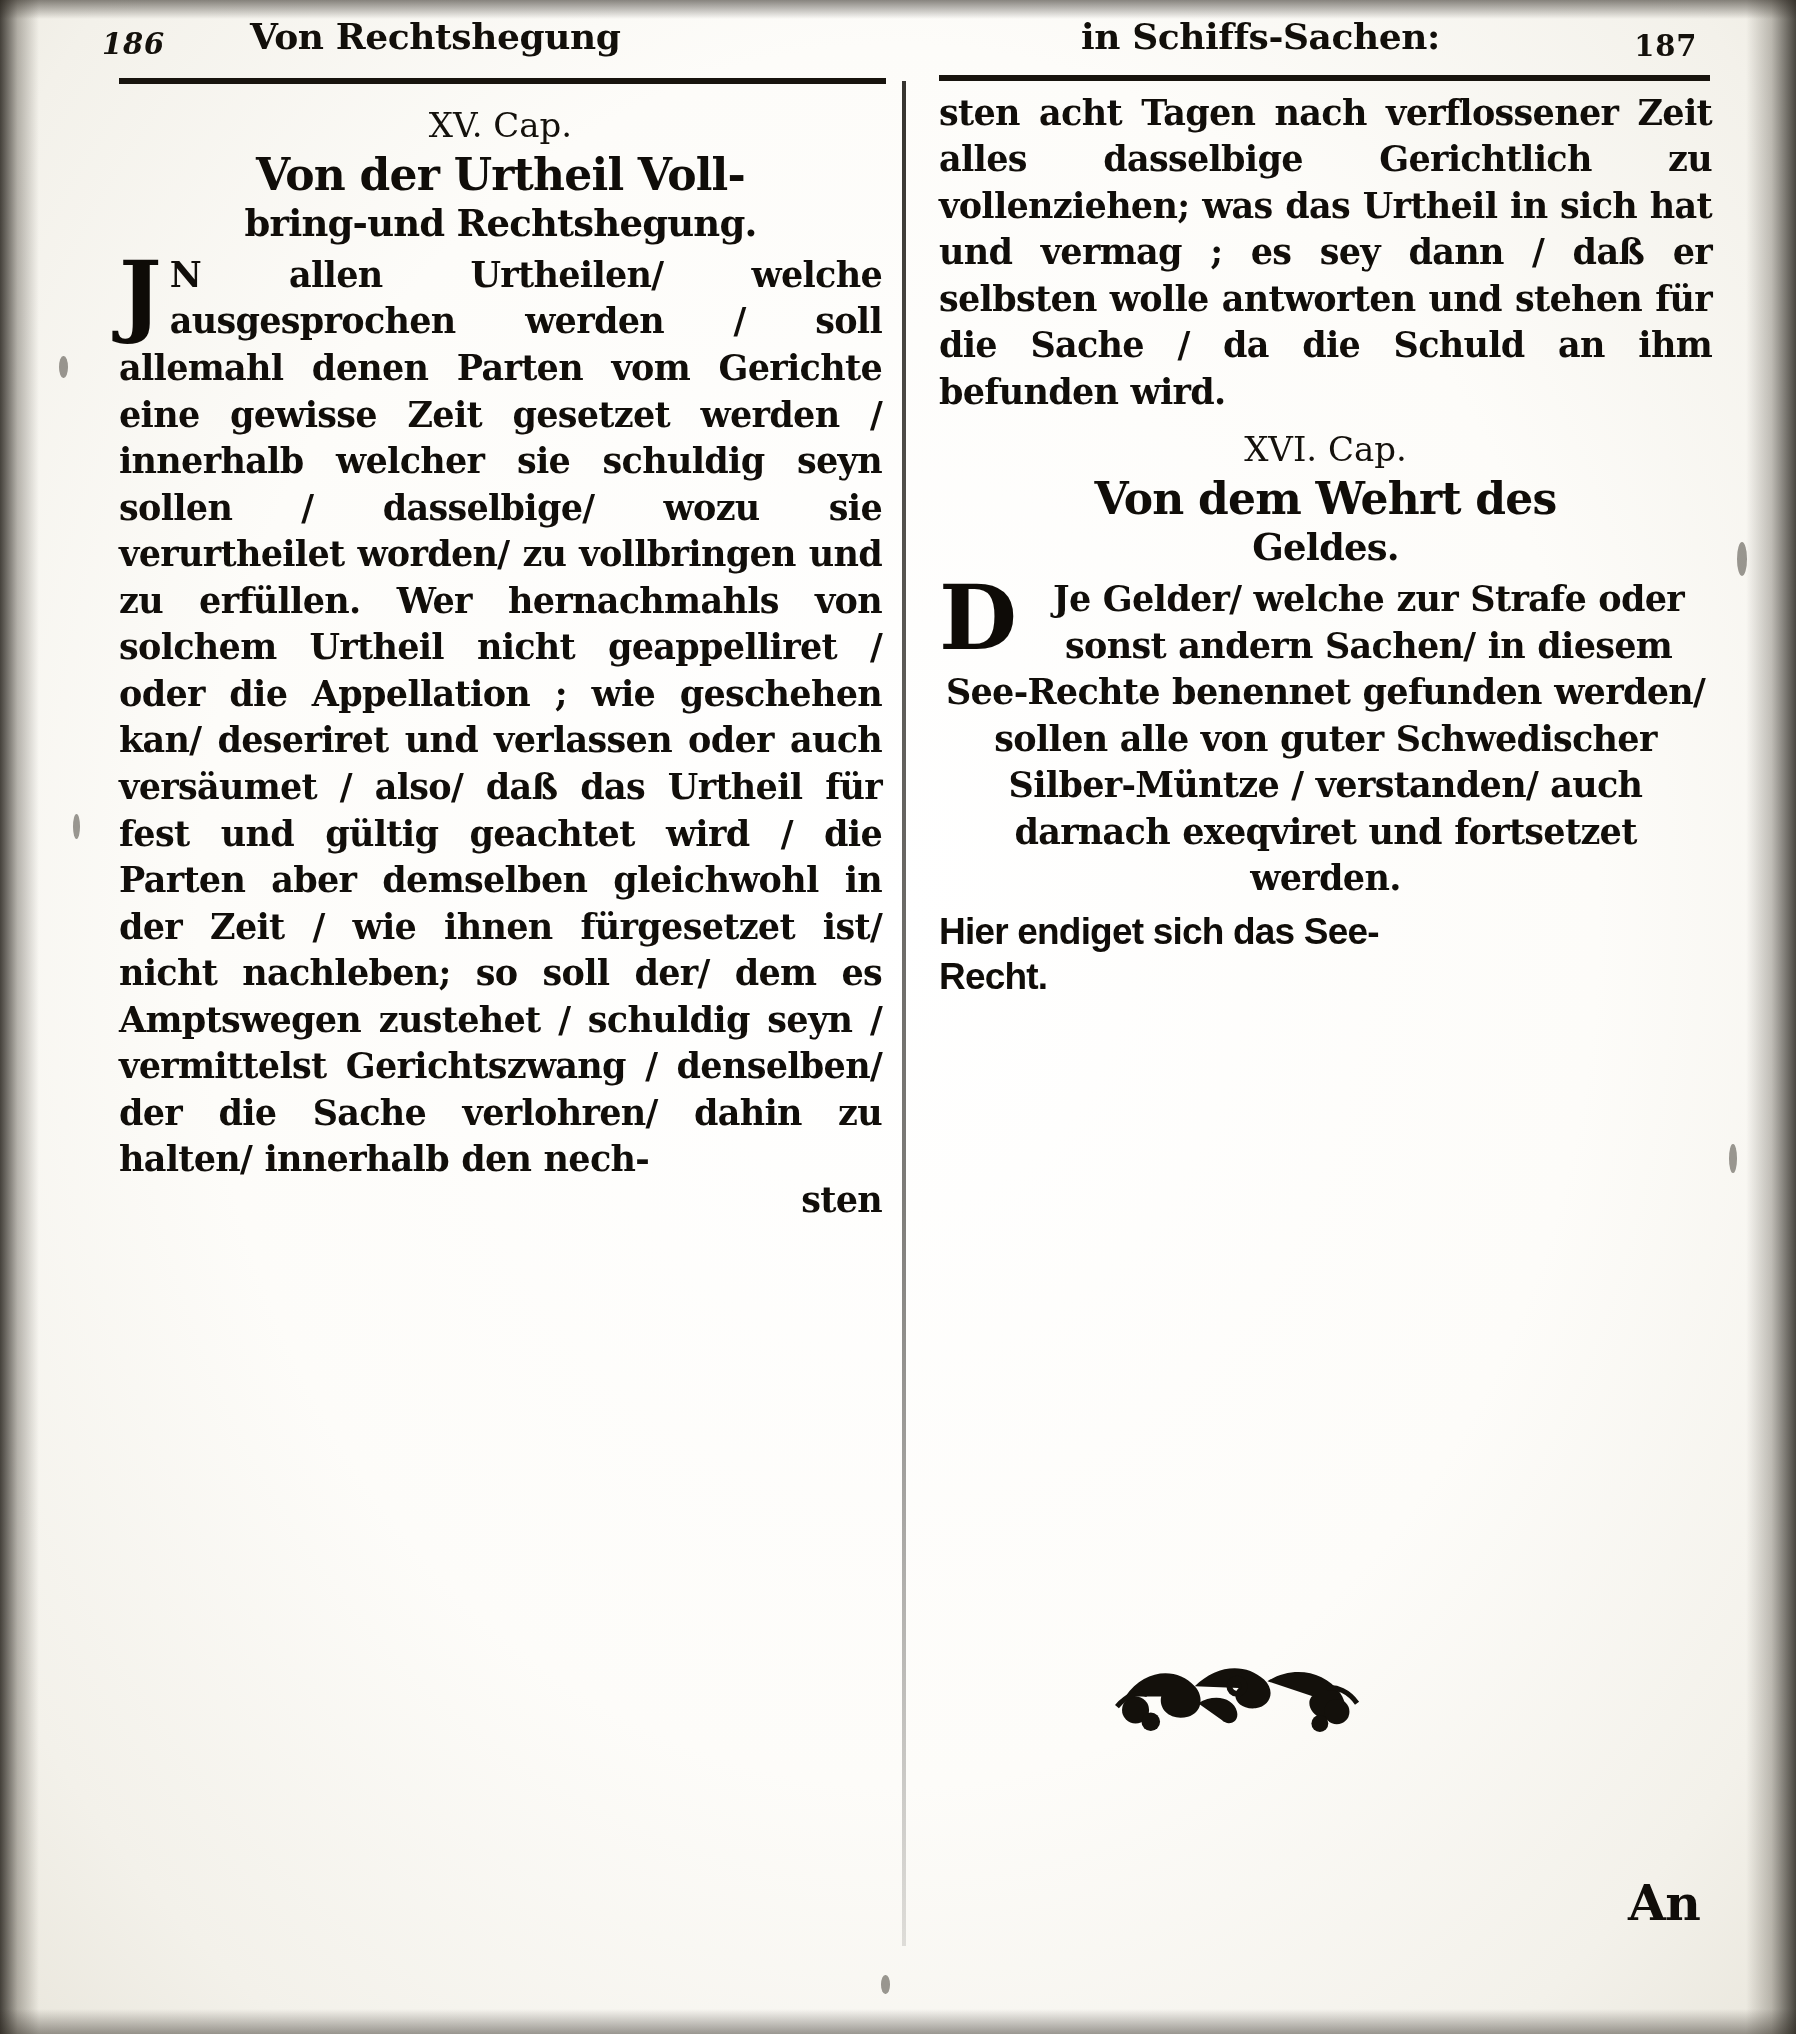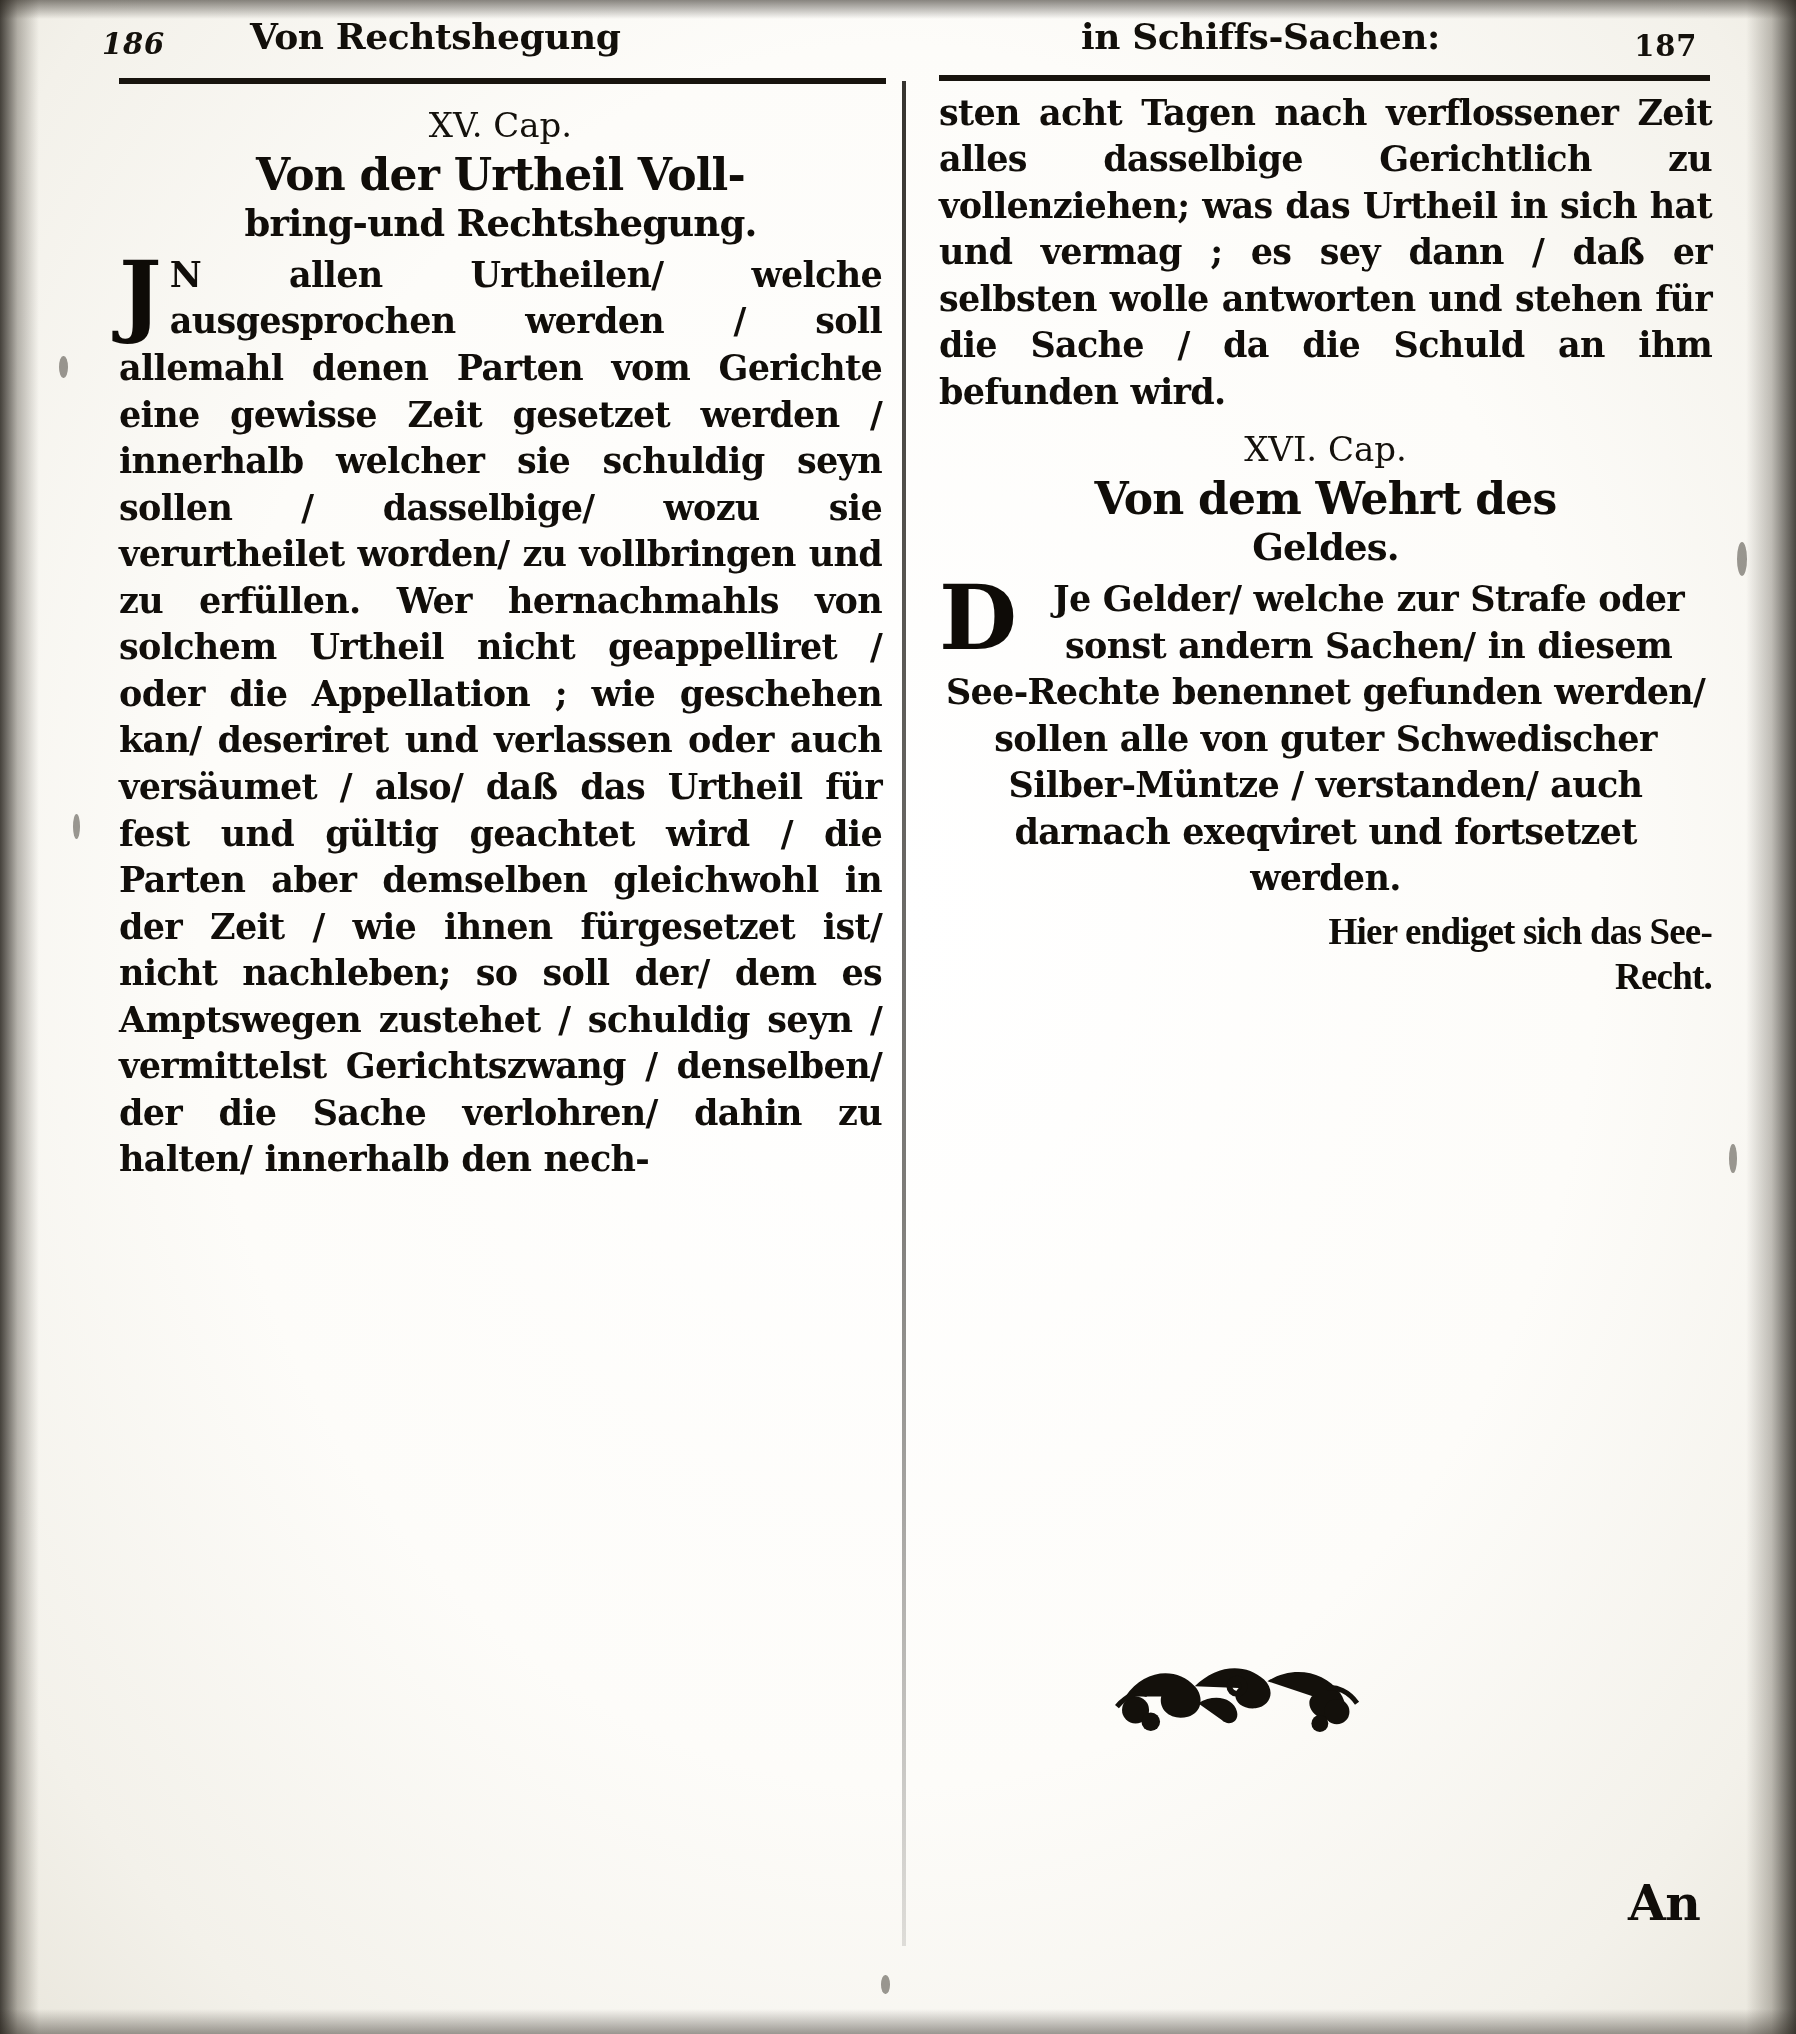--- a/index.html
+++ b/index.html
@@ -185,22 +185,22 @@
     text-align: right;
     font-family: "DejaVu Serif", serif;
     font-weight: bold;
     font-size: 35px;
     color: #110e0a;
     margin-top: -3.4px;
     letter-spacing: -0.7px;
   }
 
   .centered-block {
-    text-align: right;
-    font-family: Liberation Serif, serif;
+    text-align: left;
+    font-family: Liberation Sans, sans-serif;
     font-weight: bold;
     font-size: 37px;
     line-height: 1.2;
     color: #100d09;
     letter-spacing: -0.8px;
     margin-top: 8.5px;
   }
 
   .ornament {
     position: absolute;
@@ -254,20 +254,21 @@
 
   <div class="col col-left">
     <div class="chaphead rom">XV. Cap.</div>
     <div class="chaptitle fraktur">Von der Urtheil Voll-</div>
     <div class="chapsub fraktur">bring-und Rechtshegung.</div>
 
     <div class="dropcap-para">
       <span class="dropcap fraktur">J</span>
       <div class="body fraktur">N allen Urtheilen/ welche ausgesprochen werden / soll allemahl denen Parten vom Gerichte eine gewisse Zeit gesetzet werden / innerhalb welcher sie schuldig seyn sollen / dasselbige/ wozu sie verurtheilet worden/ zu vollbringen und zu erfüllen. Wer hernachmahls von solchem Urtheil nicht geappelliret / oder die Appellation ; wie geschehen kan/ deseriret und verlassen oder auch versäumet / also/ daß das Urtheil für fest und gültig geachtet wird / die Parten aber demselben gleichwohl in der Zeit / wie ihnen fürgesetzet ist/ nicht nachleben; so soll der/ dem es Amptswegen zustehet / schuldig seyn / vermittelst Gerichtszwang / denselben/ der die Sache verlohren/ dahin zu halten/ innerhalb den nech-</div>
     </div>
+    <div class="lastword fraktur">sten</div>
   </div>
 
   <div class="col col-right">
     <div class="body fraktur" style="margin-top:-3.4px;">sten acht Tagen nach verflossener Zeit alles dasselbige Gerichtlich zu vollenziehen; was das Urtheil in sich hat und vermag ; es sey dann / daß er selbsten wolle antworten und stehen für die Sache / da die Schuld an ihm befunden wird.</div>
 
     <div class="chaphead rom" style="margin-top:13.6px;">XVI. Cap.</div>
     <div class="chaptitle fraktur">Von dem Wehrt des</div>
     <div class="chapsub fraktur">Geldes.</div>
 
     <div class="dropcap-para">

